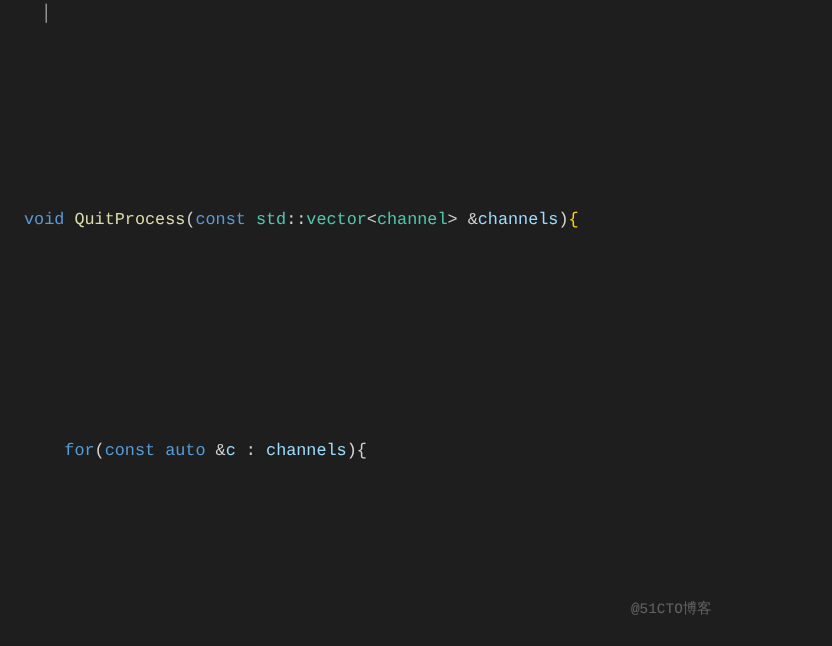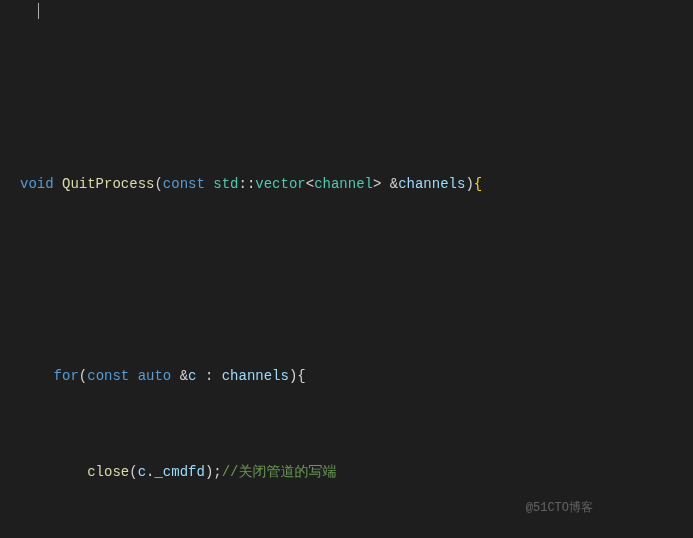--- a/index.html
+++ b/index.html
@@ -62,21 +62,20 @@
   <div class="code">
 
     <span class="line"> </span>
 
     <span class="line"><span class="kw">void </span><span class="fn">QuitProcess</span><span class="punc">(</span><span class="kw">const </span><span class="ns">std</span><span class="punc">::</span><span class="typ">vector</span><span class="punc">&lt;</span><span class="ns">channel</span><span class="punc">&gt; </span><span class="punc">&amp;</span><span class="id">channels</span><span class="punc">)</span><span class="br">{</span></span>
 
     <span class="line"> </span>
 
     <span class="line">    <span class="kw">for</span><span class="punc">(</span><span class="kw">const </span><span class="kw">auto </span><span class="punc">&amp;</span><span class="id">c</span><span class="punc"> : </span><span class="id">channels</span><span class="punc">){</span></span>
 
-    <span class="line">        <span class="fn">close</span><span class="punc">(</span><span class="id">c</span><span class="punc">.</span><span class="id">_cmdfd</span><span class="punc">);</span><span class="cmt">//关闭管道的写端</span></span>
 
     
 
     
 
     
 
     
     
     

